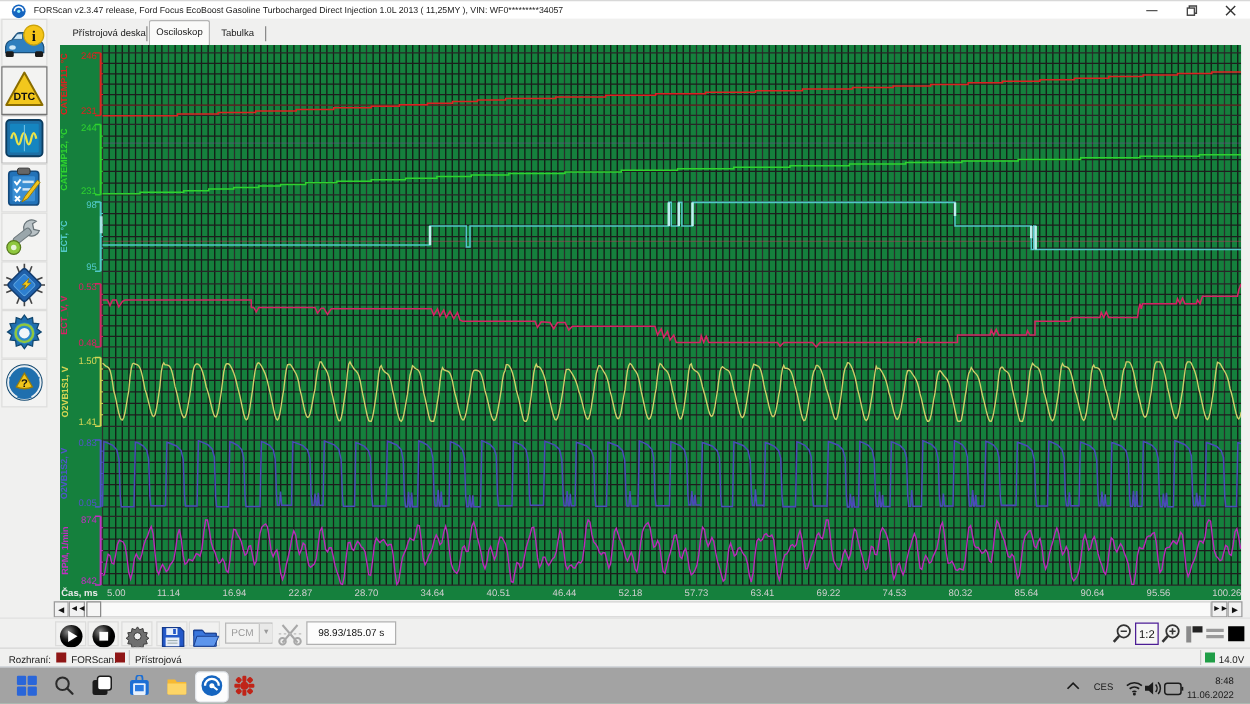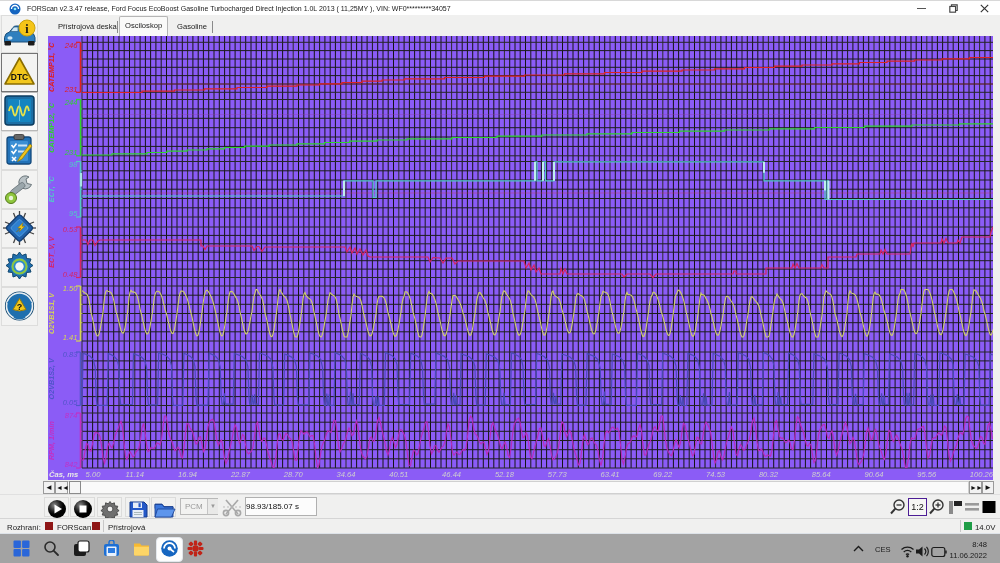--- a/index.html
+++ b/index.html
@@ -19,21 +19,21 @@
     </svg>
   <svg class="abs" style="left:980px;top:3px" width="9" height="9" viewBox="0 0 11 11">
       <path d="M1 1 L10 10 M10 1 L1 10" stroke="#333" stroke-width="1.4"></path>
     </svg>
 </div>
 
 <div class="abs" style="left:0;top:15px;width:1000px;height:21px;background:#f0f0ef;">
   <div class="abs" style="left:119px;top:1px;width:49px;height:20px;background:#fafaf9;border:1px solid #b5b5b5;border-bottom:none;border-radius:2px 2px 0 0"></div>
   <span class="abs" style="left:58px;top:7px;font-size:7.6px;color:#1a1a1a">Přístrojová deska</span>
   <span class="abs" style="left:125px;top:6px;font-size:7.6px;color:#1a1a1a">Osciloskop</span>
-  <span class="abs" style="left:177px;top:7px;font-size:7.6px;color:#1a1a1a">Gasoline</span>
+  <span class="abs" style="left:177px;top:7px;font-size:7.6px;color:#1a1a1a">Tabulka</span>
   <span class="abs" style="left:116.5px;top:6px;width:1px;height:12px;background:#8a8a8a"></span>
   <span class="abs" style="left:211.5px;top:6px;width:1px;height:12px;background:#8a8a8a"></span>
 </div>
 
 <div class="abs" style="left:0;top:36px;width:48px;height:444px;background:#f0f0ef;">
 </div>
 <div style="position:absolute;left:0.5px;top:14.5px;width:37px;height:38.9px;background:#f3f3f2;border:1px solid #dddddc;box-sizing:border-box"><svg width="35" height="36" viewBox="0 0 35 36">
 <path d="M2.5 21.5 q0.5 -4.5 5 -5.5 l3.5 -4.5 q1 -1.5 3 -1.5 l7.5 0 q2 0 3 1.5 l3.5 4.5 q4.5 1 5 5.5 l0 4.5 -30.5 0 z" fill="#2f7fbe" stroke="#1a4f7a" stroke-width="1"></path>
 <path d="M8.5 15.5 l2.7 -3.7 q0.5 -0.8 1.8 -0.8 l3 0 0 4.5 z" fill="#cfe8f7" stroke="#1a4f7a" stroke-width="0.6"></path>
 <path d="M17.8 11 l3.7 0 q1.3 0 2.3 1.3 l2.3 3.2 -8.3 0 z" fill="#cfe8f7" stroke="#1a4f7a" stroke-width="0.6"></path>
@@ -97,21 +97,21 @@
 </svg></div>
 <div style="position:absolute;left:0.5px;top:286.8px;width:37px;height:38.9px;background:#f3f3f2;border:1px solid #dddddc;box-sizing:border-box"><svg width="35" height="36" viewBox="0 0 35 36">
 <circle cx="17.5" cy="18" r="14" fill="#1f6fae" stroke="#11476f" stroke-width="1.2"></circle>
 <circle cx="17.5" cy="18" r="13" fill="none" stroke="#e8eef2" stroke-width="1.6"></circle>
 <path d="M5 14 q12 -5 25 0 l-4 6 q-8.5 -3 -17 0 z" fill="#1f6fae"></path>
 <path d="M17.5 20 l6 10 q-6 2.5 -12 0 z" fill="#1f6fae"></path>
 <path d="M17.5 10.5 l6.5 11 q-6.5 3 -13 0 z" fill="#f2c71d" stroke="#9a7d08" stroke-width="1"></path>
 <text x="17.5" y="21.5" font-size="9" font-weight="bold" fill="#111" text-anchor="middle">?</text>
 </svg></div>
 
-<div class="abs" style="left:48px;top:36px;width:945px;height:444px;background:#8b5cf6;font-style:italic;">
+<div class="abs" style="left:48px;top:36px;width:945px;height:444px;background:#15803d;">
 <svg width="945" height="444" viewBox="0 0 945 444">
       <g transform="translate(-48,-36)" font-family="Liberation Sans, sans-serif">
 <line x1="82.0" y1="36" x2="82.0" y2="468" stroke="#2d2d2d" stroke-width="1"></line>
         <line x1="87.3" y1="36" x2="87.3" y2="468" stroke="#141414" stroke-width="1"></line>
         <line x1="92.6" y1="36" x2="92.6" y2="468" stroke="#141414" stroke-width="1"></line>
         <line x1="97.8" y1="36" x2="97.8" y2="468" stroke="#141414" stroke-width="1"></line>
         <line x1="103.1" y1="36" x2="103.1" y2="468" stroke="#141414" stroke-width="1"></line>
         <line x1="108.4" y1="36" x2="108.4" y2="468" stroke="#1b1b1b" stroke-width="1"></line>
         <line x1="113.7" y1="36" x2="113.7" y2="468" stroke="#141414" stroke-width="1"></line>
         <line x1="119.0" y1="36" x2="119.0" y2="468" stroke="#141414" stroke-width="1"></line>
@@ -503,21 +503,21 @@
   </div>
   <div class="abs" style="left:221px;top:1px;width:22px;height:22px;"><svg width="22" height="22" viewBox="0 0 22 22">
 <g stroke="#a8a8a8" stroke-width="1.6" fill="none">
 <path d="M5 4 L17 18"></path>
           <path d="M17 4 L5 18"></path>
 <circle cx="5" cy="17" r="2.6"></circle>
           <circle cx="17" cy="17" r="2.6"></circle>
         </g>
 <line x1="2" y1="11" x2="20" y2="11" stroke="#bbb" stroke-width="1" stroke-dasharray="2 2"></line>
       </svg></div>
-  <div class="abs" style="left:245px;top:2px;width:72px;height:19px;border:1px solid #b0b0b0;background:#fcfcfc;font-size:8px;color:#111;line-height:18px">98.93/185.07 s</div>
+  <div class="abs" style="left:245px;top:2px;width:72px;height:19px;border:1px solid #b0b0b0;background:#fcfcfc;font-size:8px;color:#111;text-align:center;line-height:18px">98.93/185.07 s</div>
   <div class="abs" style="left:889px;top:2px;width:18px;height:20px;"><svg width="18" height="20" viewBox="0 0 18 20">
         <circle cx="10" cy="8" r="5" fill="none" stroke="#333" stroke-width="1.4"></circle>
         <line x1="6.3" y1="11.7" x2="2" y2="16.5" stroke="#333" stroke-width="2"></line>
         <line x1="7.5" y1="8" x2="12.5" y2="8" stroke="#333" stroke-width="1.3"></line>
       </svg></div>
   <div class="abs" style="left:908px;top:3px;width:19px;height:18px;border:1px solid #4c1d95;background:#f6f6f5;font-size:9px;color:#111;text-align:center;line-height:16px">1:2</div>
   <div class="abs" style="left:928px;top:2px;width:18px;height:20px;"><svg width="18" height="20" viewBox="0 0 18 20">
         <circle cx="10" cy="8" r="5" fill="none" stroke="#333" stroke-width="1.4"></circle>
         <line x1="6.3" y1="11.7" x2="2" y2="16.5" stroke="#333" stroke-width="2"></line>
         <line x1="7.5" y1="8" x2="12.5" y2="8" stroke="#333" stroke-width="1.3"></line>

